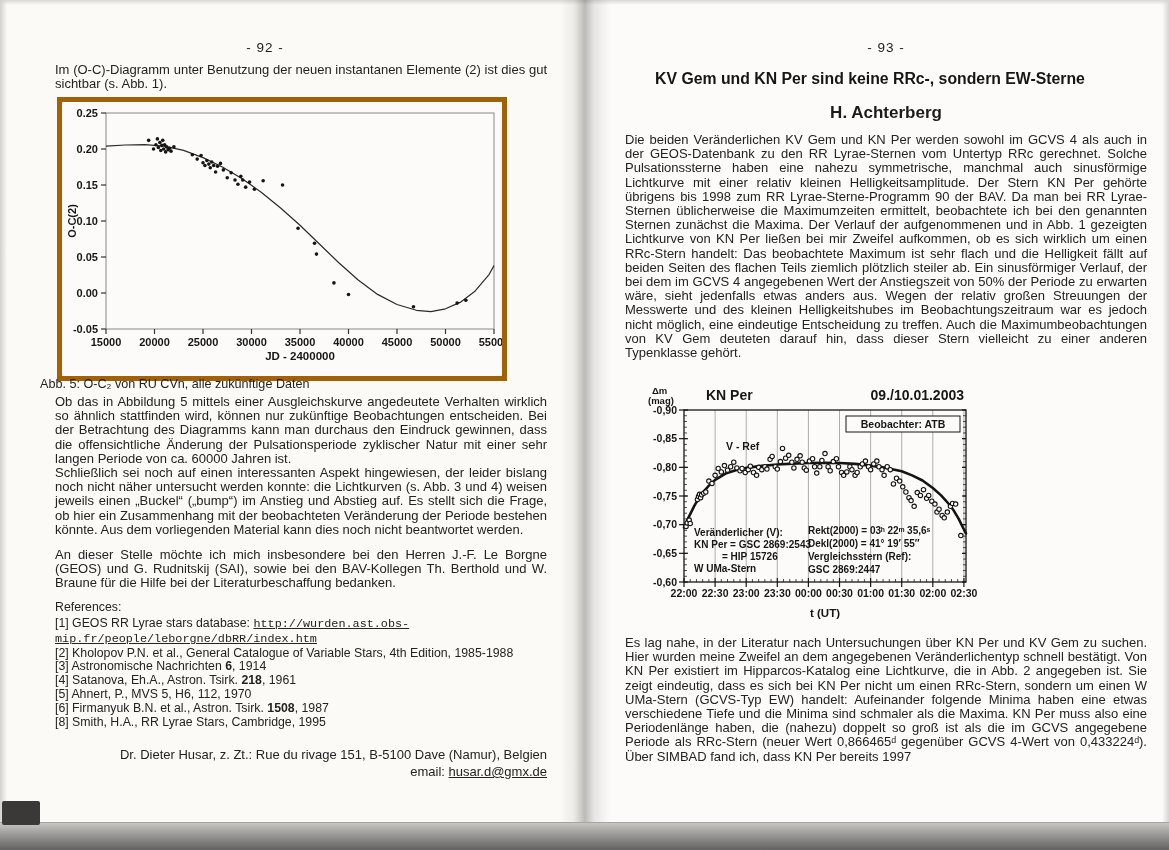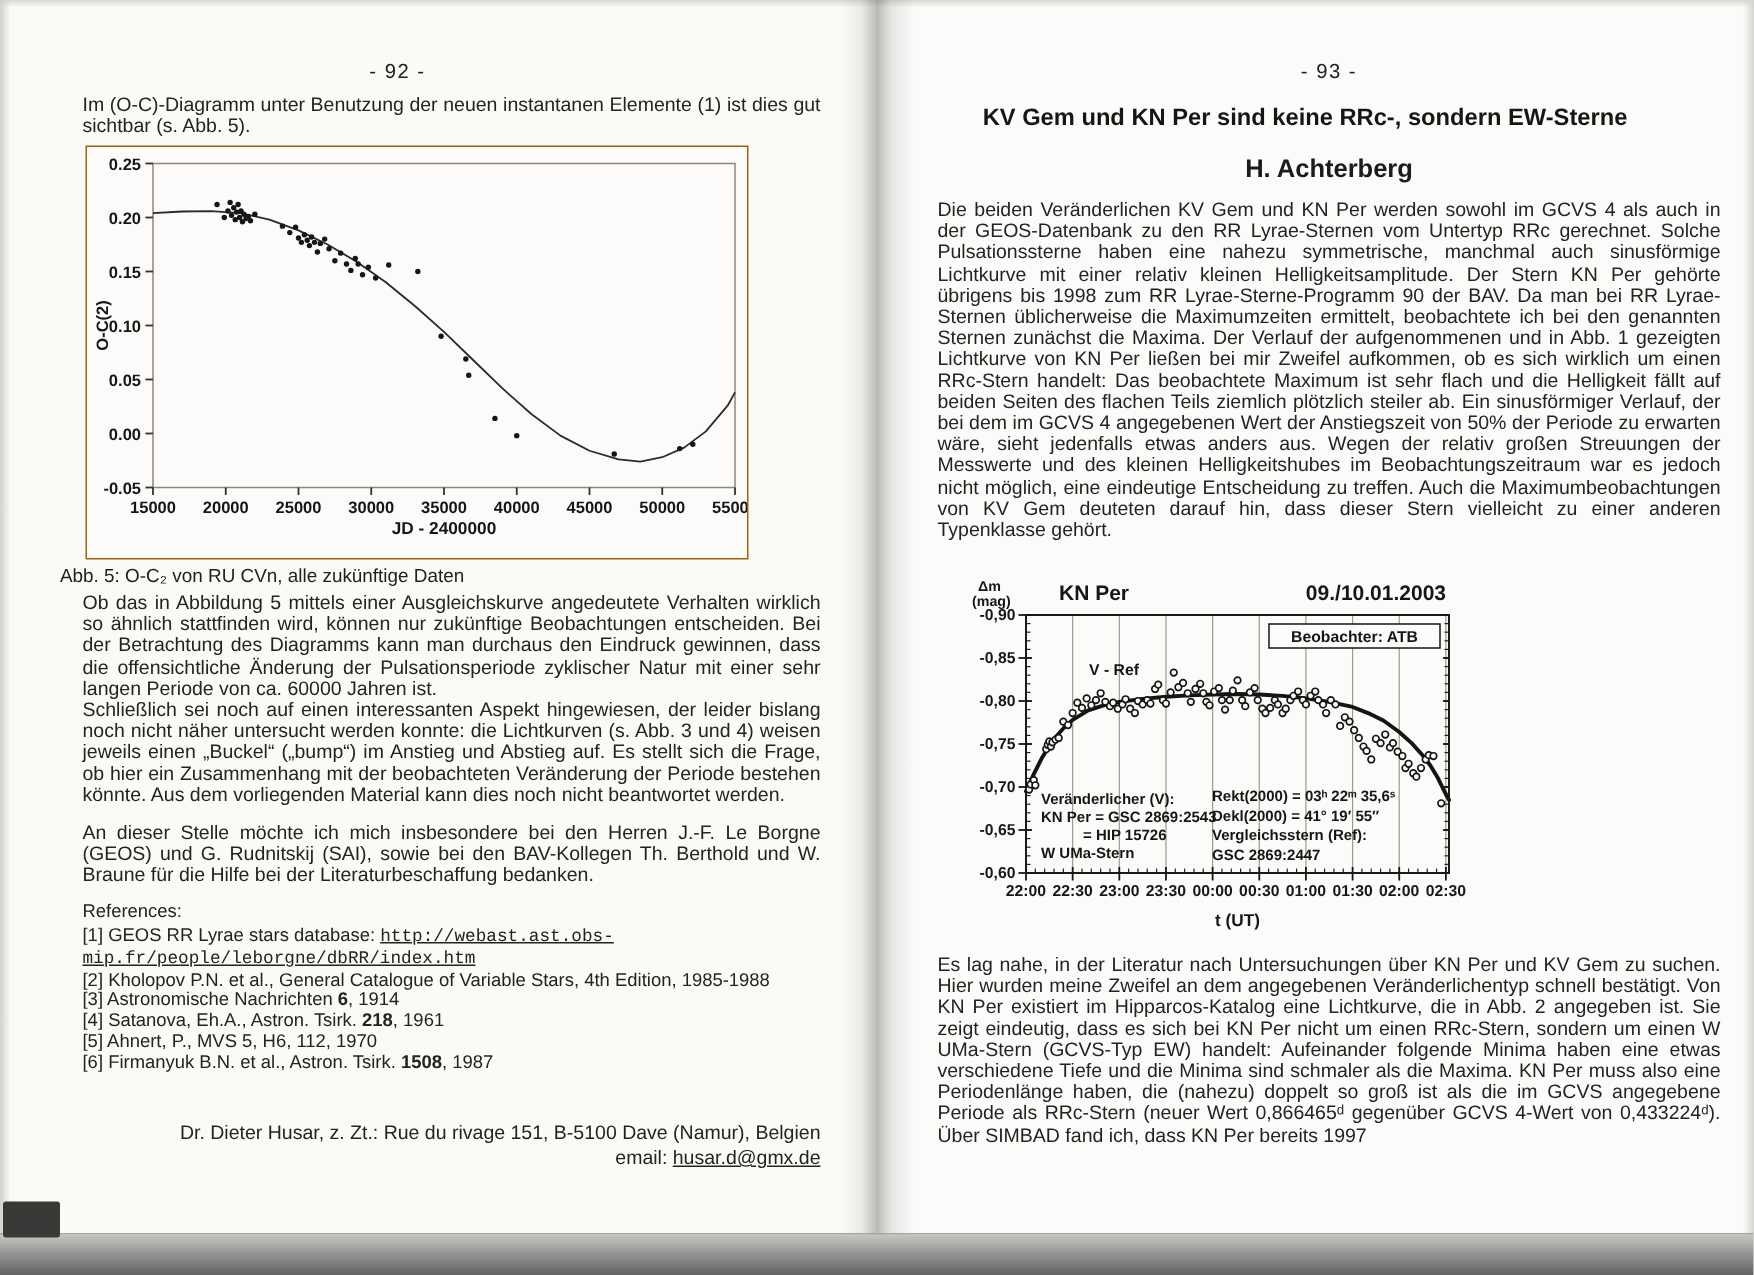--- a/index.html
+++ b/index.html
@@ -4,21 +4,21 @@
 <style>
   html,body{margin:0;padding:0;background:#888;}
   #canvas{position:relative;width:1169px;height:850px;background:#efeeec;overflow:hidden;
           font-family:"Liberation Sans","DejaVu Sans",sans-serif;color:#222220;padding-left:12px;}
   .page{position:absolute;top:0;height:850px;}
   #page-left{left:0;width:585px;background:#fbfaf7;}
   #page-right{left:585px;width:584px;background:#fcfbf9;}
   .abs{position:absolute;}
   .body-text{font-size:13px;line-height:14.2px;text-align:justify;color:#232321;}
   .pgnum{font-size:13.5px;letter-spacing:1px;text-align:center;color:#1e1e1c;}
-  .fig-frame{border:1px solid #a16207;background:#fcfbf9;}
+  .fig-frame{border:5px solid #a16207;background:#fcfbf9;}
   .caption{font-size:12.6px;color:#1f1f1d;}
   .refs{font-size:12.3px;line-height:13.8px;color:#232321;}
   .refs .b{font-weight:700;}
   .refs .mono-u{font-family:"Liberation Mono","DejaVu Sans Mono",monospace;font-size:11.8px;text-decoration:underline;}
   .addr{font-size:13px;text-align:right;color:#232321;}
   .u{text-decoration:underline;text-align:center;}
   .title-main{font-size:15.8px;font-weight:700;text-align:center;color:#161614;}
   .author{font-size:17px;font-weight:700;text-align:center;color:#1b1b19;}
   .fig2-caption{font-size:13.2px;font-weight:700;line-height:17.5px;white-space:pre-line;color:#1b1b19;}
   svg text{fill:#161614;}
@@ -35,21 +35,21 @@
   .right-edge{left:1162px;top:0;width:7px;height:850px;z-index:4;pointer-events:none;
     background:linear-gradient(270deg,#d7d6d3,rgba(215,214,211,0));}
 </style>
 </head>
 <body>
 
 <div id="canvas">
 
   <div id="page-left" class="page">
     <div class="abs pgnum" style="left:55px;top:40px;width:420px;">- 92 -</div>
-    <div class="abs body-text" style="left:55px;top:63px;width:492px;">Im (O-C)-Diagramm unter Benutzung der neuen instantanen Elemente (1) ist dies gut sichtbar (s. Abb. 5).</div>
+    <div class="abs body-text" style="left:55px;top:63px;width:492px;">Im (O-C)-Diagramm unter Benutzung der neuen instantanen Elemente (2) ist dies gut sichtbar (s. Abb. 1).</div>
 
     <div class="abs fig-frame" style="left:57px;top:97px;width:440px;height:274px;">
       <svg id="chart1" width="440" height="274" viewBox="0 0 440 274">
           <rect x="44" y="11" width="388" height="216" fill="none" stroke="#8a8881" stroke-width="1"></rect>
           <line x1="39" y1="11" x2="44" y2="11" stroke="#333" stroke-width="1.2"></line>
           <text x="36" y="15" text-anchor="end" font-size="11" font-weight="700">0.25</text>
           <line x1="39" y1="46.99999999999999" x2="44" y2="46.99999999999999" stroke="#333" stroke-width="1.2"></line>
           <text x="36" y="50.99999999999999" text-anchor="end" font-size="11" font-weight="700">0.20</text>
           <line x1="39" y1="83.00000000000001" x2="44" y2="83.00000000000001" stroke="#333" stroke-width="1.2"></line>
           <text x="36" y="87.00000000000001" text-anchor="end" font-size="11" font-weight="700">0.15</text>
@@ -135,27 +135,28 @@
         </svg>
     </div>
     <div class="abs caption" style="left:40px;top:377px;width:480px;">Abb. 5: O-C₂ von RU CVn, alle zukünftige Daten</div>
 
     <div class="abs body-text" style="left:55px;top:395px;width:492px;">Ob das in Abbildung 5 mittels einer Ausgleichskurve angedeutete Verhalten wirklich so ähnlich stattfinden wird, können nur zukünftige Beobachtungen entscheiden. Bei der Betrachtung des Diagramms kann man durchaus den Eindruck gewinnen, dass die offensichtliche Änderung der Pulsationsperiode zyklischer Natur mit einer sehr langen Periode von ca. 60000 Jahren ist.</div>
     <div class="abs body-text" style="left:55px;top:466px;width:492px;">Schließlich sei noch auf einen interessanten Aspekt hingewiesen, der leider bislang noch nicht näher untersucht werden konnte: die Lichtkurven (s. Abb. 3 und 4) weisen jeweils einen „Buckel“ („bump“) im Anstieg und Abstieg auf. Es stellt sich die Frage, ob hier ein Zusammenhang mit der beobachteten Veränderung der Periode bestehen könnte. Aus dem vorliegenden Material kann dies noch nicht beantwortet werden.</div>
     <div class="abs body-text" style="left:55px;top:548px;width:492px;">An dieser Stelle möchte ich mich insbesondere bei den Herren J.-F. Le Borgne (GEOS) und G. Rudnitskij (SAI), sowie bei den BAV-Kollegen Th. Berthold und W. Braune für die Hilfe bei der Literaturbeschaffung bedanken.</div>
 
     <div class="abs refs" style="left:55px;top:601px;width:492px;">References:</div>
     <div class="abs refs" id="refs" style="left:55px;top:617px;width:492px;">
-        <div><span>[1] GEOS RR Lyrae stars database: </span><span class="mono-u">http://webast.ast.obs-</span></div>
+        <div><span>[1] GEOS RR Lyrae stars database: </span><span class="mono-u">http://wurden.ast.obs-</span></div>
         <div><span class="mono-u">mip.fr/people/leborgne/dbRR/index.htm</span></div>
         <div><span>[2] Kholopov P.N. et al., General Catalogue of Variable Stars, 4th Edition, 1985-1988</span></div>
         <div><span>[3] Astronomische Nachrichten </span><span class="b">6</span><span>, 1914</span></div>
         <div><span>[4] Satanova, Eh.A., Astron. Tsirk. </span><span class="b">218</span><span>, 1961</span></div>
         <div><span>[5] Ahnert, P., MVS 5, H6, 112, 1970</span></div>
         <div><span>[6] Firmanyuk B.N. et al., Astron. Tsirk. </span><span class="b">1508</span><span>, 1987</span></div>
+        <div><span>[8] Smith, H.A., RR Lyrae Stars, Cambridge, 1995</span></div>
       </div>
 
     <div class="abs addr" style="left:55px;top:747px;width:492px;">Dr. Dieter Husar, z. Zt.: Rue du rivage 151, B-5100 Dave (Namur), Belgien</div>
     <div class="abs addr" style="left:55px;top:764px;width:492px;"><span>email: </span><span class="u">husar.d@gmx.de</span></div>
   </div>
 
   <div id="page-right" class="page">
     <div class="abs pgnum" style="left:40px;top:40px;width:522px;">- 93 -</div>
     <div class="abs title-main" style="left:24px;top:70px;width:522px;">KV Gem und KN Per sind keine RRc-, sondern EW-Sterne</div>
     <div class="abs author" style="left:40px;top:103px;width:522px;">H. Achterberg</div>

